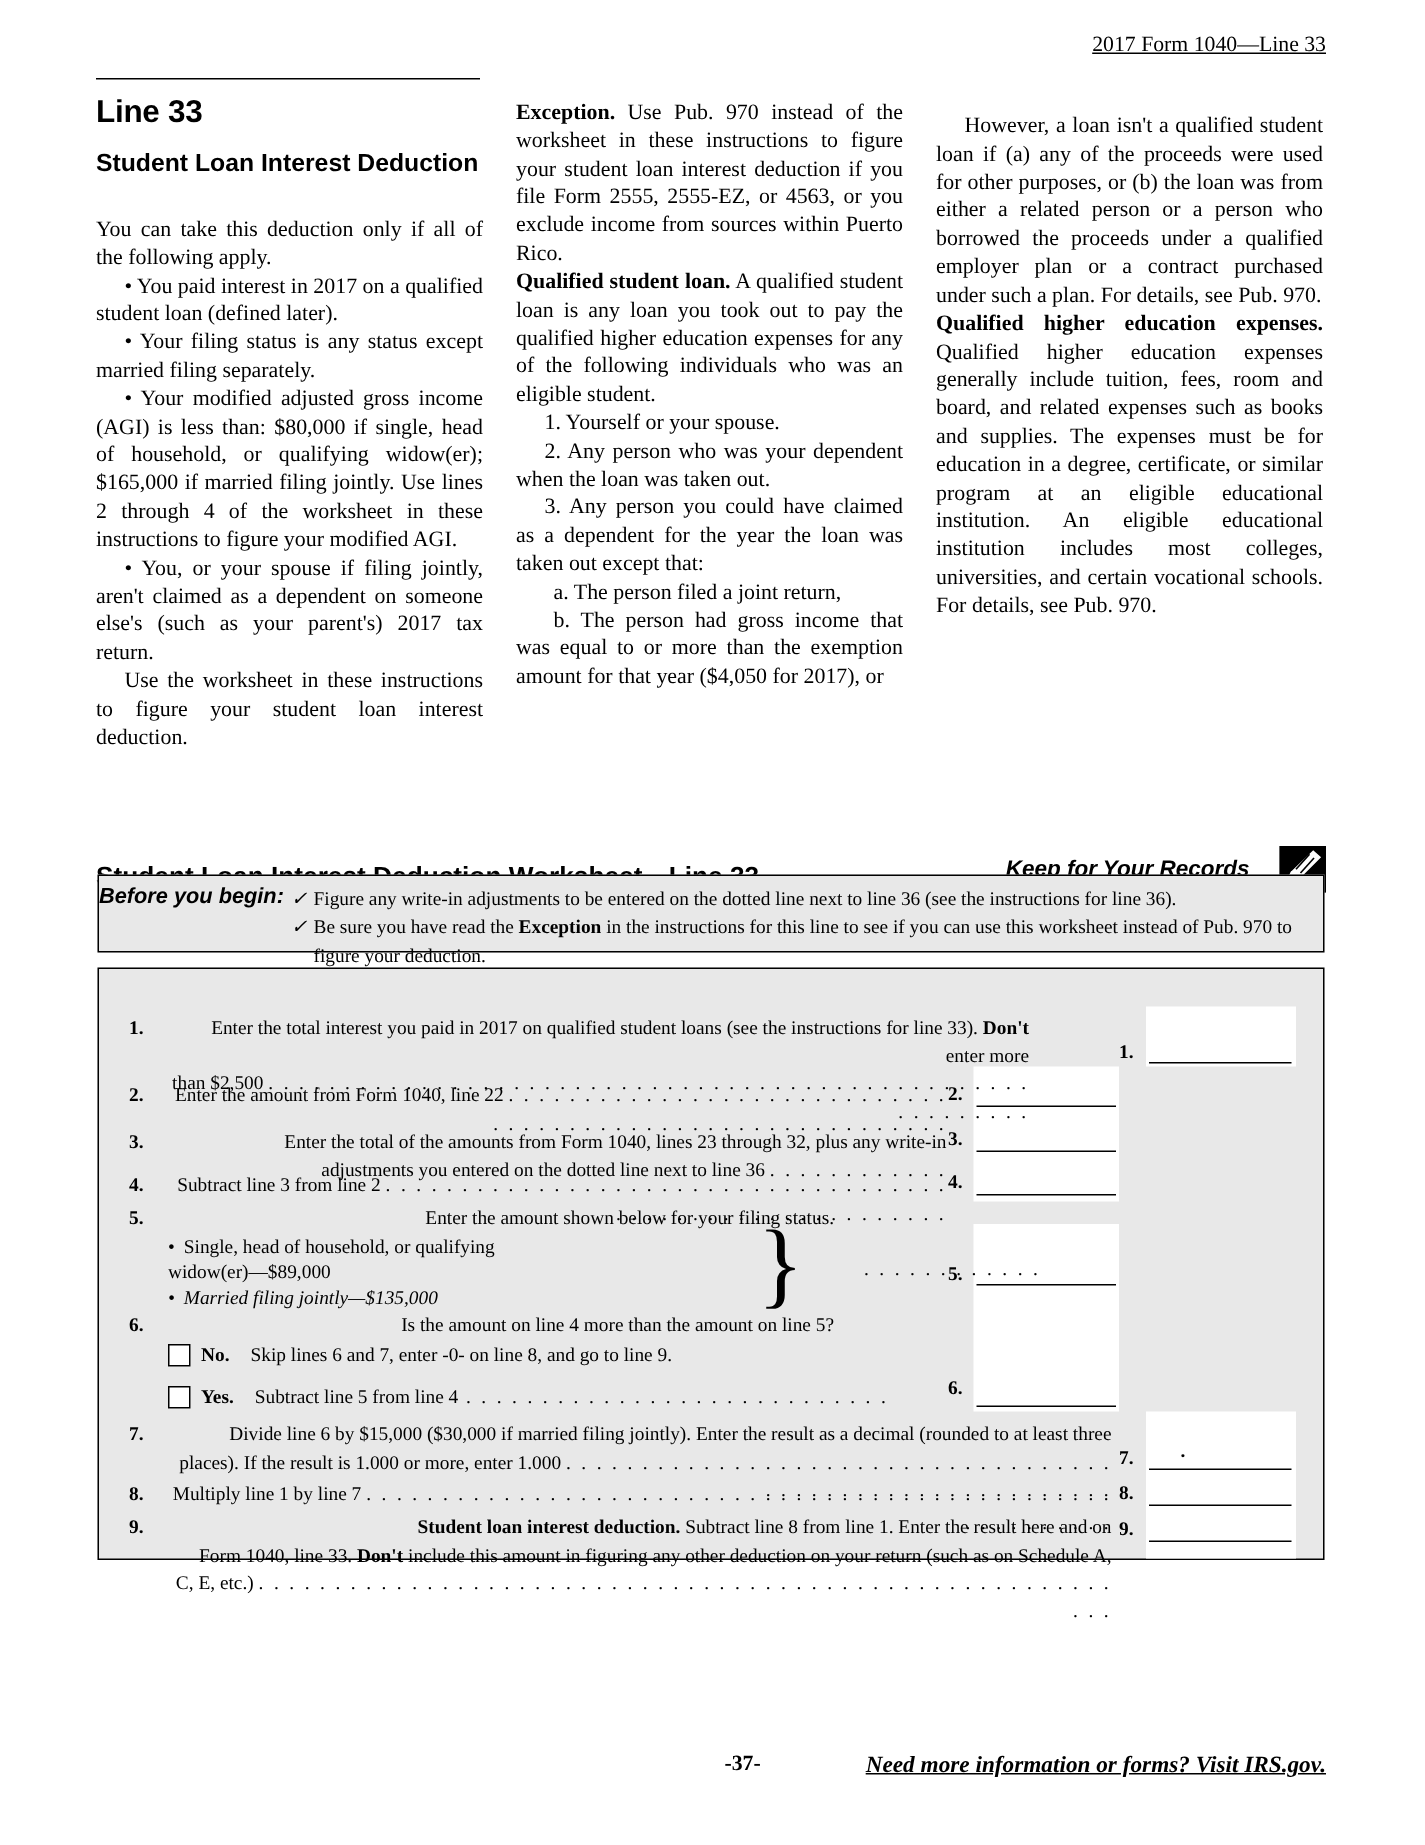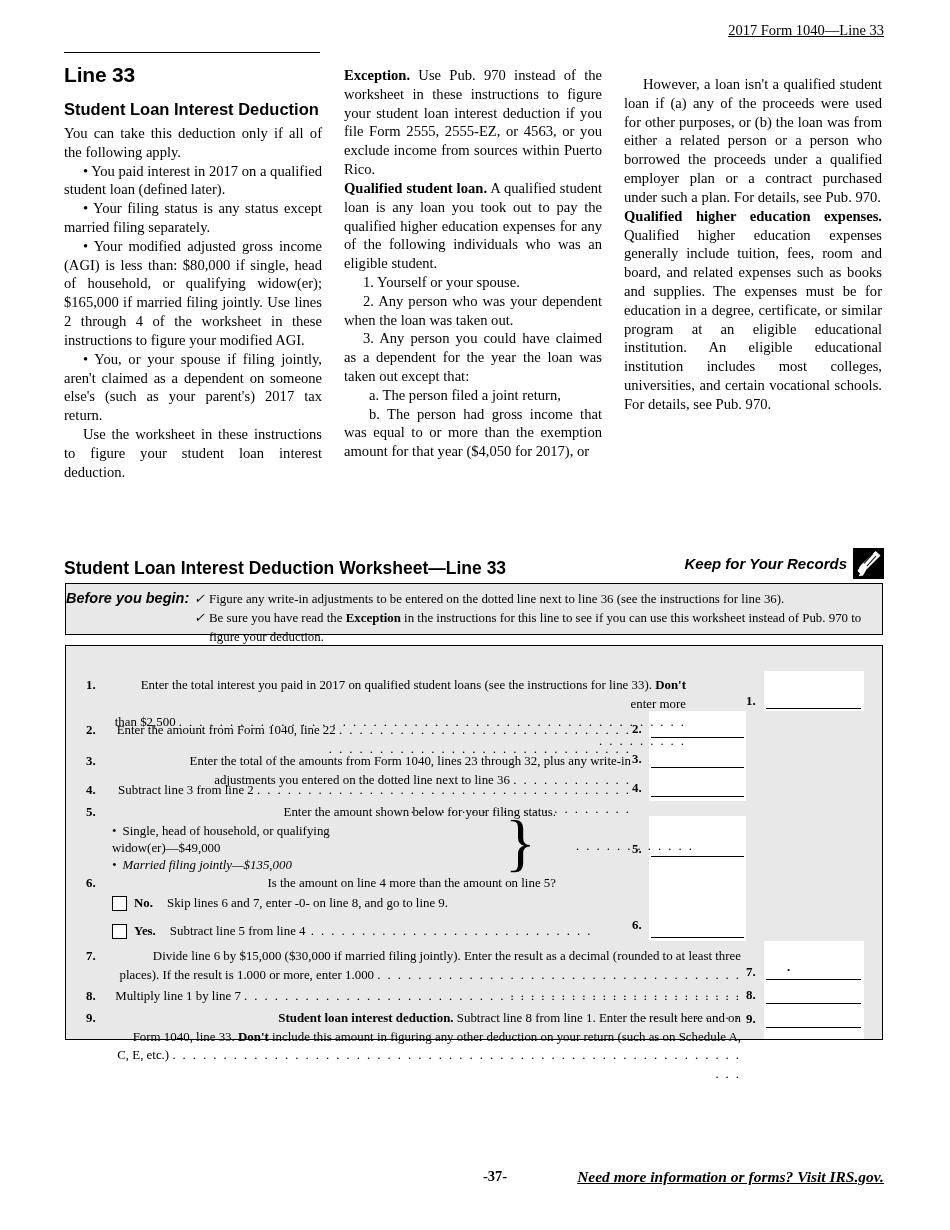--- a/index.html
+++ b/index.html
@@ -51,21 +51,21 @@
     font-weight: bold;
     font-size: 21px;
     margin: 0 0 12px 0;
     letter-spacing: -0.2px;
   }
   .h-sub {
     font-family: "Liberation Sans", sans-serif;
     font-weight: bold;
     font-size: 16.5px;
     line-height: 1.33;
-    margin: 0 0 3px 0;
+    margin: 0 0 23px 0;
   }
   p.body {
     margin: 0 0 0 0;
     font-size: 14.6px;
     line-height: 1.29;
     text-align: justify;
     text-justify: inter-word;
     hyphens: auto;
   }
   p.body + p.body { margin-top: 0; }
@@ -88,21 +88,22 @@
   }
   #ws-title {
     font-family: "Liberation Sans", sans-serif;
     font-weight: bold;
     font-size: 17.5px;
     white-space: nowrap;
   }
   #ws-keep-wrap {
     display: flex;
     align-items: center;
-    gap: 6px;
+    gap: 20px;
+    margin-top: 16px;
   }
   #ws-keep {
     font-family: "Liberation Sans", sans-serif;
     font-style: italic;
     font-weight: bold;
     font-size: 15px;
     white-space: nowrap;
   }
   #pencil-icon {
     width: 31px;
@@ -385,21 +386,21 @@
   <div class="fnum" style="left:566px; top:135px;">4.</div>
   <div class="eline" style="left:585px; top:150px; width:93px;"></div>
 
   <div class="wrow" style="left:20px; top:157px; width:470px;">
     <span class="wnum">5.</span>
     <span class="wtext">Enter the amount shown below for your filing status.</span>
   </div>
   <div class="bline" style="left:46px; top:176px;">
     <span class="bdot">•</span><span>Single, head of household, or qualifying</span>
   </div>
-  <div class="bline" style="left:46px; top:193px;">widow(er)—$49,000</div>
+  <div class="bline" style="left:46px; top:193px;">widow(er)—$89,000</div>
   <div class="bline" style="left:46px; top:210px;font-style:italic;">
     <span class="bdot">•</span><span>Married filing jointly—$135,000</span>
   </div>
   <div class="dots" style="position:absolute; left:510px; top:193px; font-size:12.9px;">. . . . . . . . . . . .</div>
   <div class="fnum" style="left:566px; top:196px;">5.</div>
   <div class="eline" style="left:585px; top:210px; width:93px;"></div>
 
   <div class="wrow" style="left:20px; top:228px; width:470px;">
     <span class="wnum">6.</span>
     <span class="wtext">Is the amount on line 4 more than the amount on line 5?</span>

